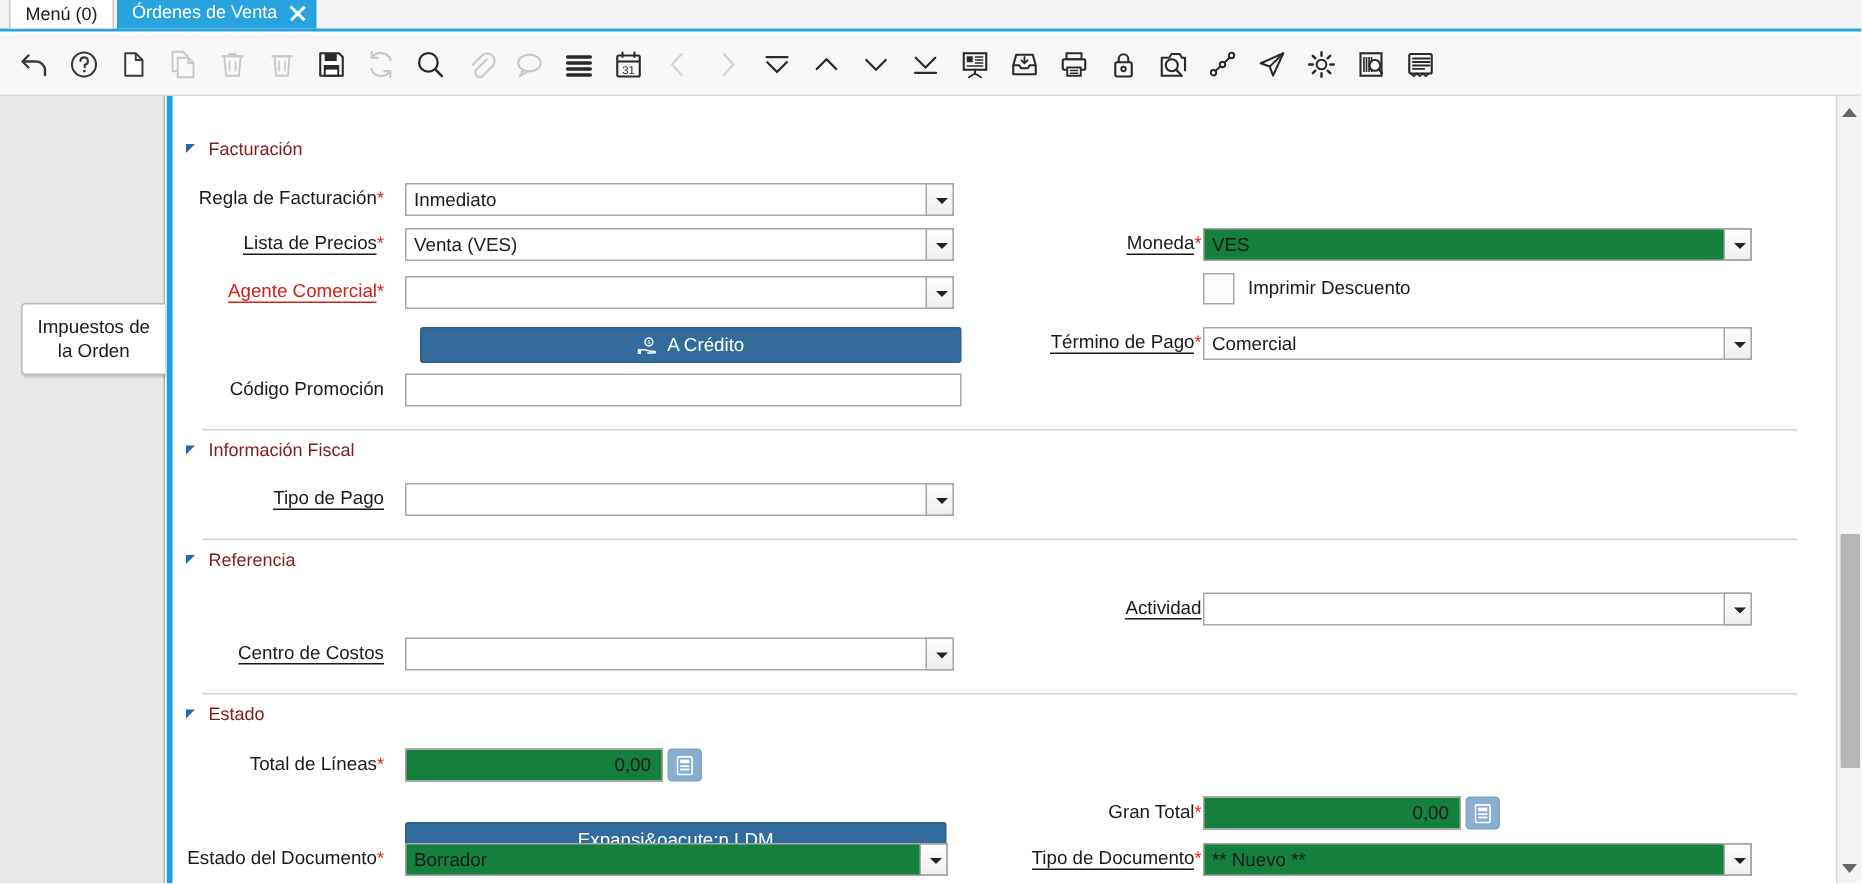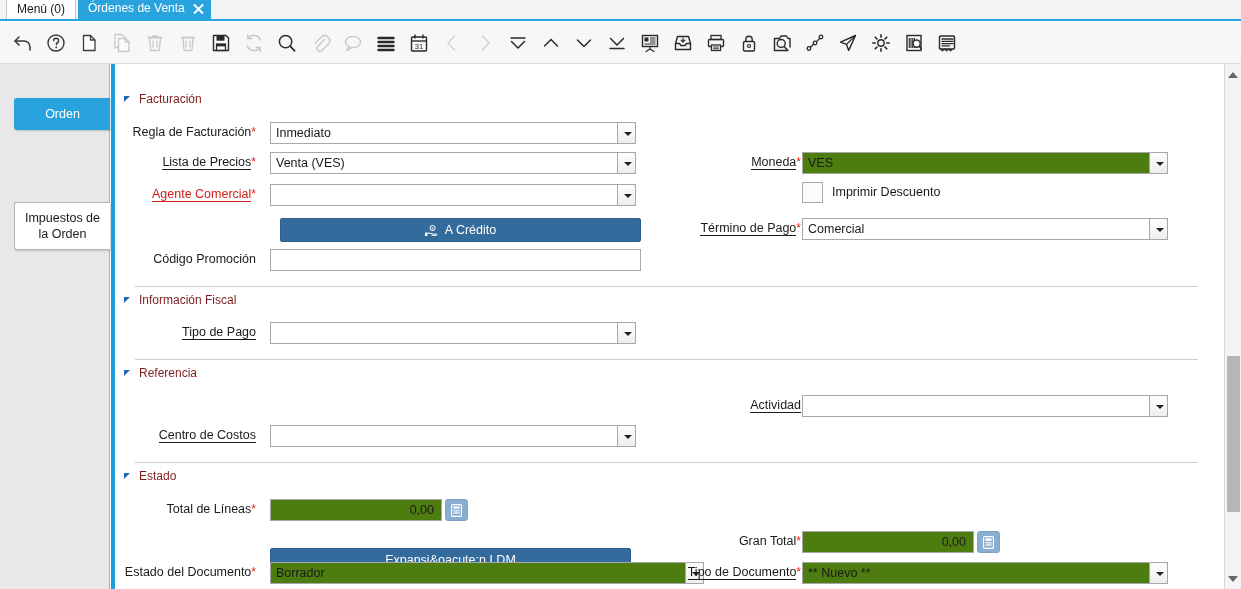--- a/index.html
+++ b/index.html
@@ -52,21 +52,21 @@
   .sect-arrow{position:absolute;width:0;height:0;border-left:6px solid #1f6bb0;border-bottom:6px solid transparent;}
   .sep{position:absolute;height:1px;background:#cfcfcf;}
 
   .lbl{position:absolute;text-align:right;font-size:12.5px;color:#1a1a1a;white-space:nowrap;}
   .lbl .req{color:#e8211b;font-size:12px;}
   .lbl.u .t{border-bottom:1px solid #1a1a1a;text-align:right;}
   .lbl.red{color:#d1201c;}
   .lbl.red .t{border-bottom:1px solid #d1201c;}
 
   .fld{position:absolute;box-sizing:border-box;border:1px solid #a8a8a8;background:#ffffff;height:22px;}
-  .fld.ro{background:#4d7c0f;}
+  .fld.ro{background:#15803d;}
   .fld .val{position:absolute;left:5px;top:0;line-height:20px;font-size:12.5px;color:#1a1a1a;white-space:nowrap;}
   .fld .val.right{left:auto;right:7px;}
   .dd{position:absolute;right:-1px;top:-1px;width:19px;height:22px;box-sizing:border-box;
       border:1px solid #a8a8a8;background:linear-gradient(#fdfdfd,#eeeeee);border-radius:0 2px 2px 0;cursor:pointer;}
   .dd:after{content:"";position:absolute;left:6px;top:9px;width:0;height:0;
             border-left:4px solid transparent;border-right:4px solid transparent;border-top:4px solid #222;}
 
   .btn{position:absolute;box-sizing:border-box;height:24px;background:#336b9c;color:#ffffff;
        border:1px solid #2d5f8c;border-radius:2px;font-size:12.5px;
        display:flex;align-items:center;justify-content:center;cursor:pointer;white-space:nowrap;}
@@ -292,23 +292,20 @@
     <div class="tb">
         <svg width="22" height="22" viewBox="0 0 22 22">
           <rect x="3.5" y="4" width="15" height="13" fill="none" stroke="#2a2a2a" stroke-width="1.4" rx="1"></rect>
           <path d="M6 7h11M6 9.3h11M6 11.6h11M6 13.9h7.5" stroke="#2a2a2a" stroke-width="1.3" stroke-linecap="round"></path>
           <path d="M4.5 17l2 1.8 2-1.8 2 1.8 2-1.8 2 1.8 2-1.8" fill="none" stroke="#2a2a2a" stroke-width="1.2" stroke-linejoin="round"></path>
         </svg>
       </div>
   </div>
 
   <div class="rail">
-    <div class="railtab sel" style="top:34px;">
-      <span>Orden</span>
-    </div>
     <div class="railtab ital" style="top:138px;">
       <span>Impuestos de la Orden</span>
     </div>
   </div>
 
   <div class="formwrap">
     <div class="bluebar"></div>
     <div class="canvas">
 
       <div class="sect-arrow" style="left:9px;top:32px;"></div>
@@ -418,21 +415,21 @@
             <rect x="2.4" y="6.2" width="6.2" height="1.2" fill="#ffffff"></rect>
             <rect x="2.4" y="8.4" width="6.2" height="1.2" fill="#ffffff"></rect>
           </svg>
       </div>
 
       <div class="btn" style="left:155px;top:467px;width:361px;margin-top:17px;">
         <span>Expansi&amp;oacute;n LDM</span>
       </div>
 
       <div class="lbl" style="left:-30px;top:501px;width:171px;"><span class="t">Estado del Documento</span><span class="req">*</span></div>
-      <div class="fld ro" style="left:155px;top:498px;width:434px;">
+      <div class="fld ro" style="left:155px;top:498px;width:362px;">
         <span class="val">Borrador</span>
         <span class="dd"></span>
       </div>
 
       <div class="lbl u" style="left:545px;top:501px;width:141px;"><span class="t">Tipo de Documento</span><span class="req">*</span></div>
       <div class="fld ro" style="left:687px;top:498px;width:366px;">
         <span class="val">** Nuevo **</span>
         <span class="dd"></span>
       </div>
 

